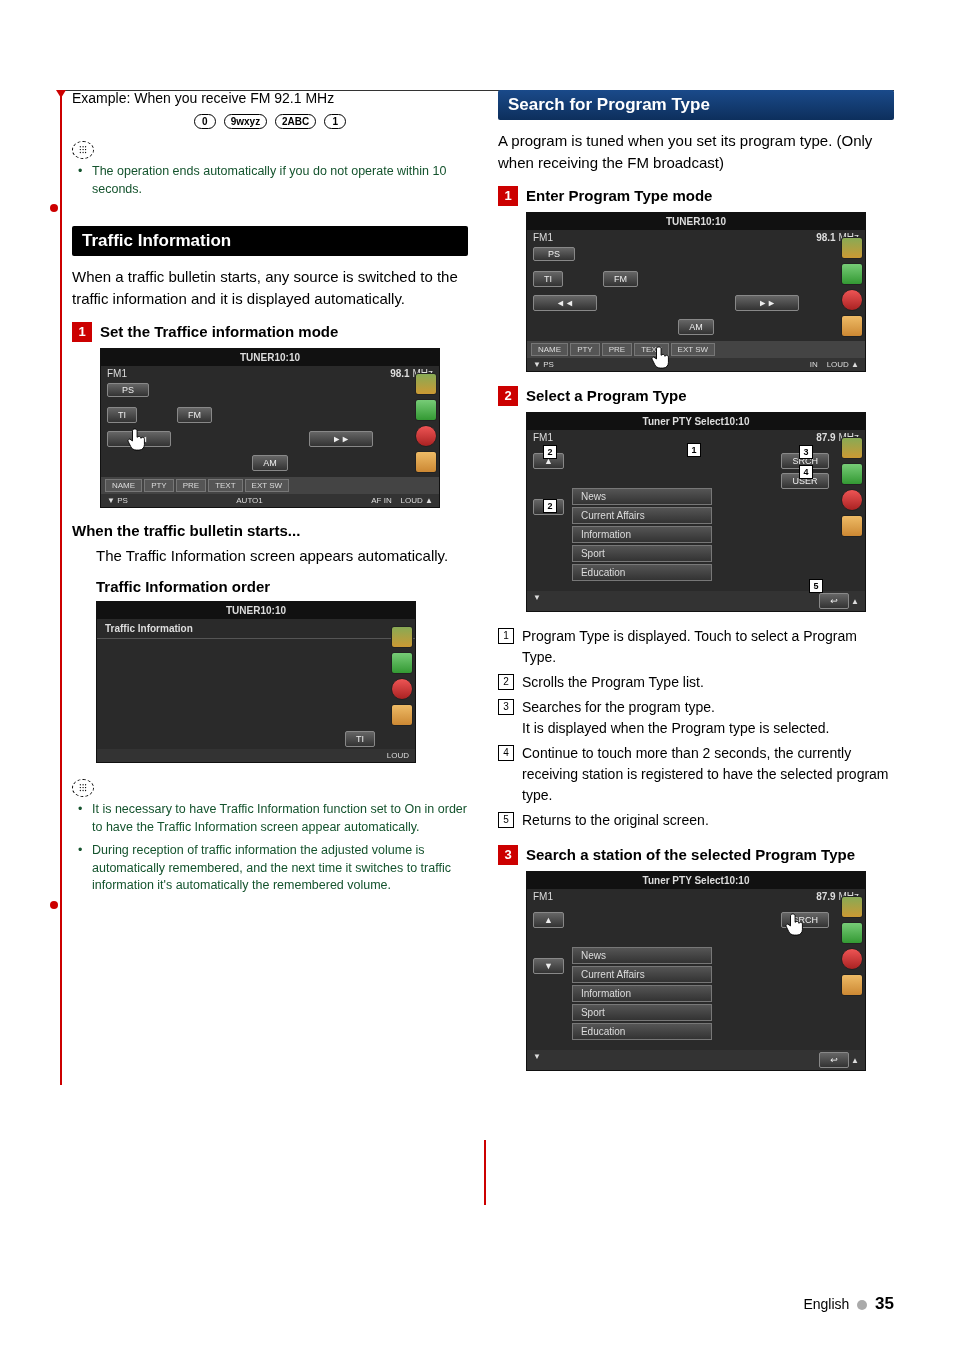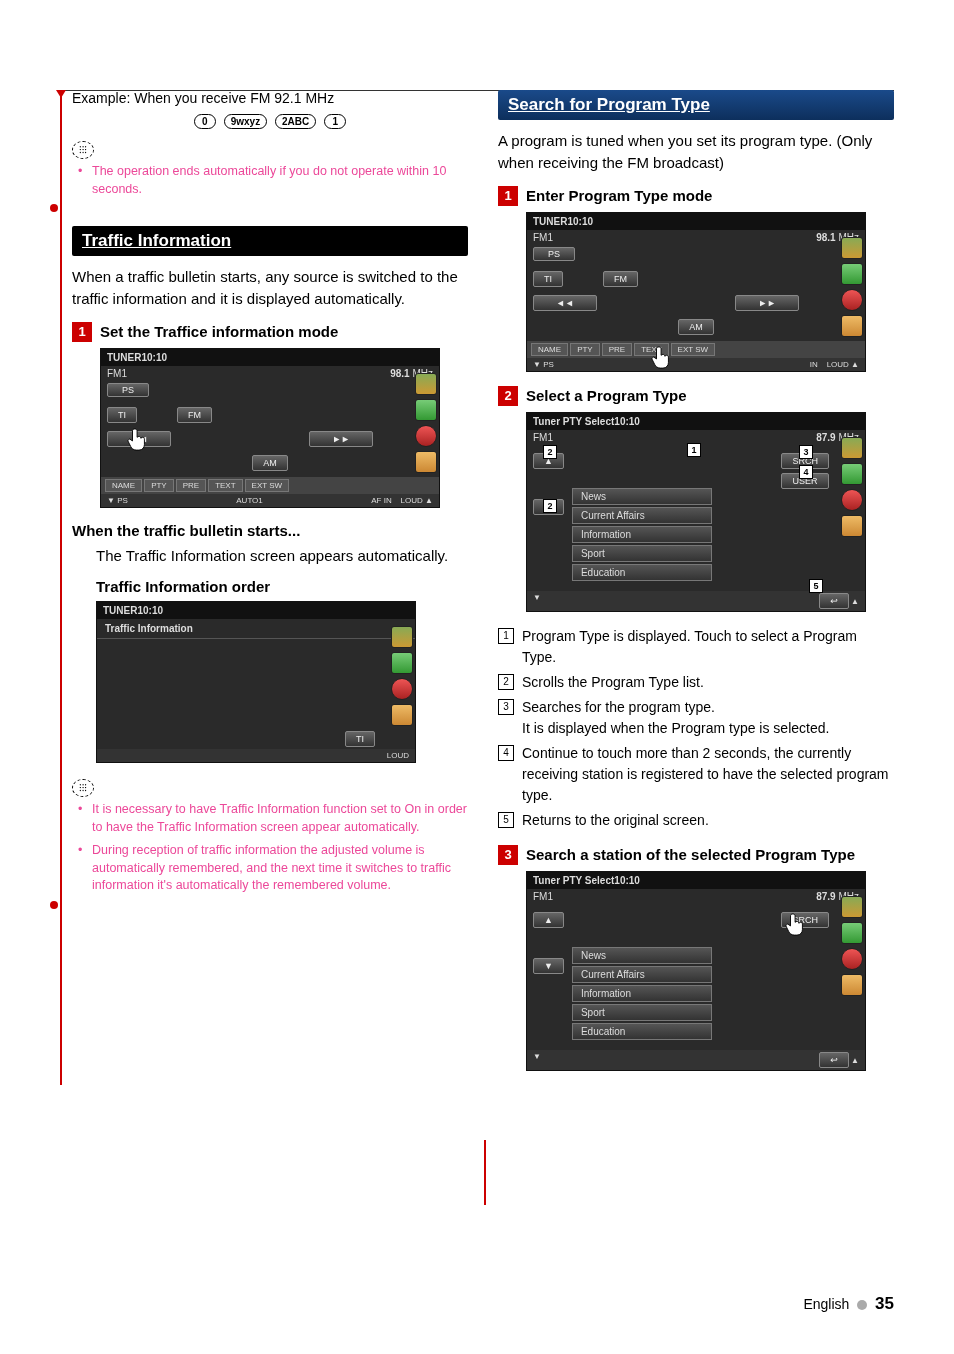--- a/index.html
+++ b/index.html
@@ -64,39 +64,38 @@
     display: inline-block;
     border: 1.5px dashed #000;
     border-radius: 50%;
     width: 22px; height: 18px;
     position: relative;
     font-size: 10px;
     line-height: 16px;
     text-align: center;
     margin-bottom: 4px;
   }
-  .bullet-list { font-size: 12.5px; line-height: 1.4; color: #ec4899; padding-left: 10px; }
+  .bullet-list { font-size: 12.5px; line-height: 1.4; color: #14532d; padding-left: 10px; }
   .bullet-list li { list-style: none; position: relative; padding-left: 10px; margin-bottom: 6px; }
   .bullet-list li::before { content: "•"; position: absolute; left: -4px; }
   .red-dot {
     display: block;
     width: 8px; height: 8px;
     background: #c00; border-radius: 50%;
     margin-left: -22px;
     margin-top: 4px;
   }
   .section-header {
     background: #000;
     color: #fff;
     font-weight: bold;
     font-size: 17px;
     padding: 5px 10px;
     margin: 14px 0 10px 0;
     border-radius: 2px;
-    text-decoration: underline;
   }
   .section-header.blue { background: linear-gradient(#1a4a8a,#0d2f5c); }
   .body-text { font-size: 15px; line-height: 1.45; margin-bottom: 12px; }
   .step-row { display: flex; align-items: center; gap: 8px; margin: 10px 0 6px 0; }
   .step-num {
     background: #c00; color: #fff;
     width: 20px; height: 20px;
     font-size: 13px; font-weight: bold;
     display: inline-flex; align-items: center; justify-content: center;
   }
@@ -106,21 +105,21 @@
     border: 1px solid #111;
     color: #ddd;
     font-size: 10px;
     position: relative;
     margin: 6px auto 14px auto;
     width: 340px;
   }
   .screenshot .topbar {
     background: #111;
     padding: 3px 6px;
-    display: flex; justify-content: flex-start;
+    display: flex; justify-content: center;
     font-weight: bold;
   }
   .screenshot .row2 {
     padding: 2px 6px;
     display: flex; justify-content: space-between;
     align-items: center;
   }
   .screenshot .main {
     padding: 8px 6px 6px 6px;
     min-height: 70px;

